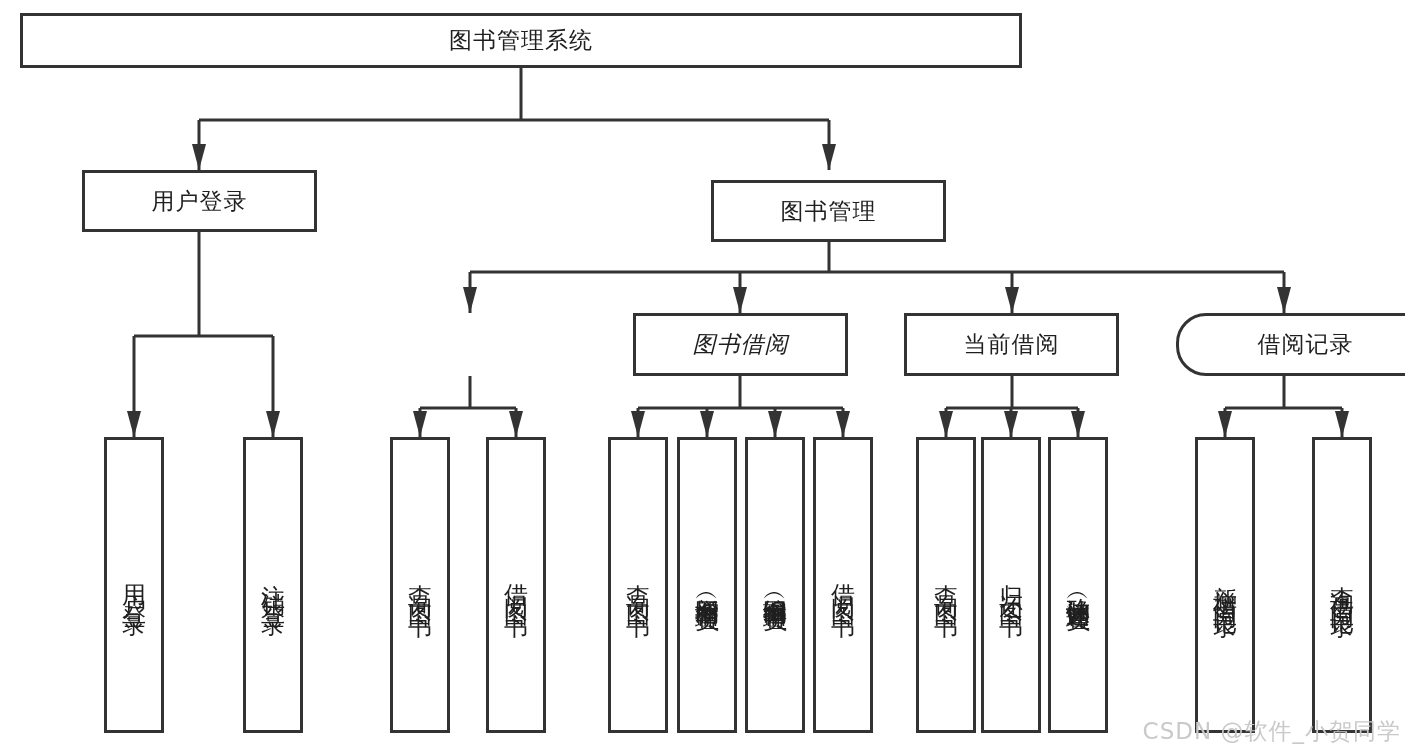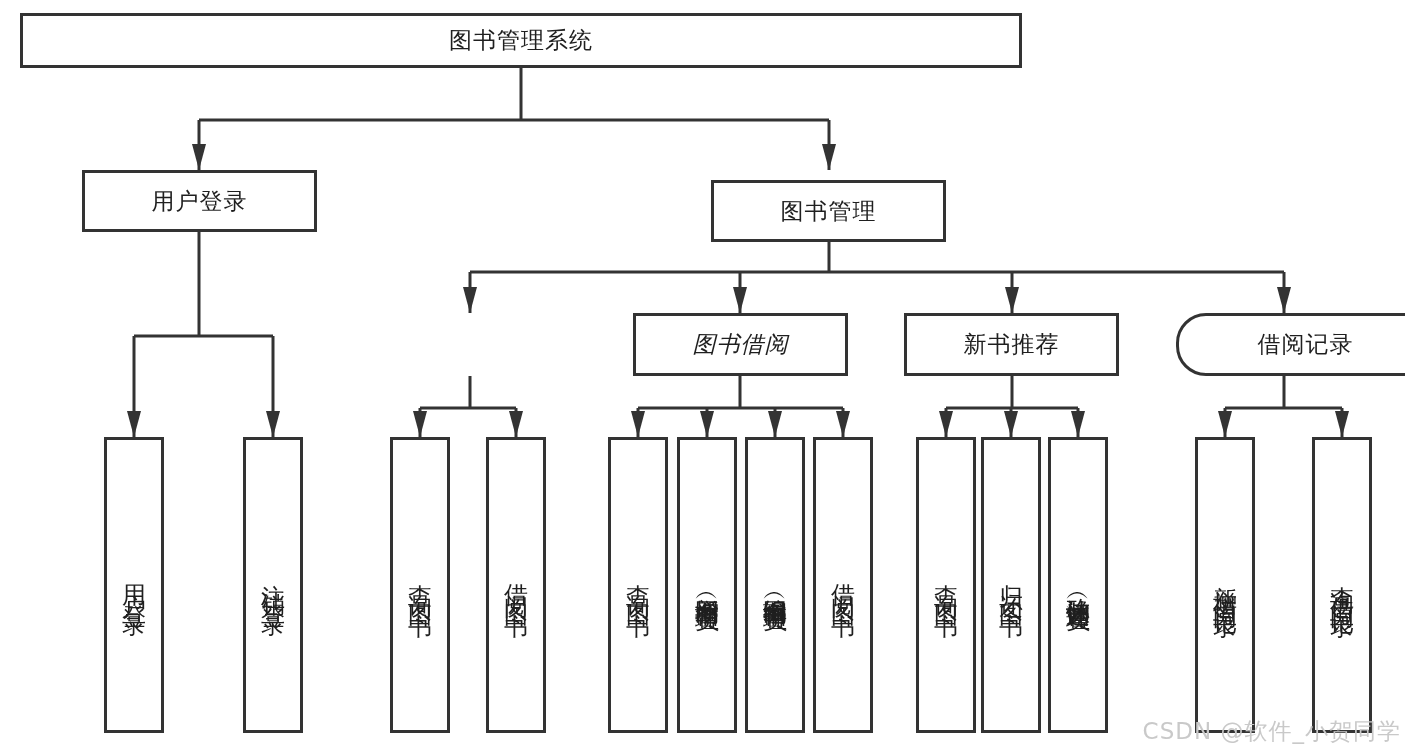--- a/index.html
+++ b/index.html
@@ -112,21 +112,21 @@
       <line x1="1342" y1="408" x2="1342" y2="437" marker-end="url(#arrowhead)"></line>
     </g>
   </svg>
 
   <div class="node h" style="left:20px; top:13px; width:1002px; height:55px;">图书管理系统</div>
 
   <div class="node h" style="left:82px; top:170px; width:235px; height:62px;">用户登录</div>
   <div class="node h" style="left:711px; top:180px; width:235px; height:62px;">图书管理</div>
 
   <div class="node h" style="left:633px; top:313px; width:215px; height:63px;font-style:italic;">图书借阅</div>
-  <div class="node h" style="left:904px; top:313px; width:215px; height:63px;">新书推荐</div>
+  <div class="node h" style="left:904px; top:313px; width:215px; height:63px;">当前借阅</div>
   <div class="node h" style="left:1176px; top:313px; width:259px; height:63px;border-radius:30px;">借阅记录</div>
 
   <div class="node v ls-wide" style="left:104px; top:437px; width:60px; height:296px;">用户登录</div>
   <div class="node v ls-wide" style="left:243px; top:437px; width:60px; height:296px;">注销登录</div>
 
   <div class="node v ls-wide" style="left:390px; top:437px; width:60px; height:296px;">查询图书</div>
   <div class="node v ls-wide" style="left:486px; top:437px; width:60px; height:296px;">借阅图书</div>
 
   <div class="node v ls-wide" style="left:608px; top:437px; width:60px; height:296px;">查询图书</div>
   <div class="node v ls-tight" style="left:677px; top:437px; width:60px; height:296px;">新增图书（管理员）</div>

